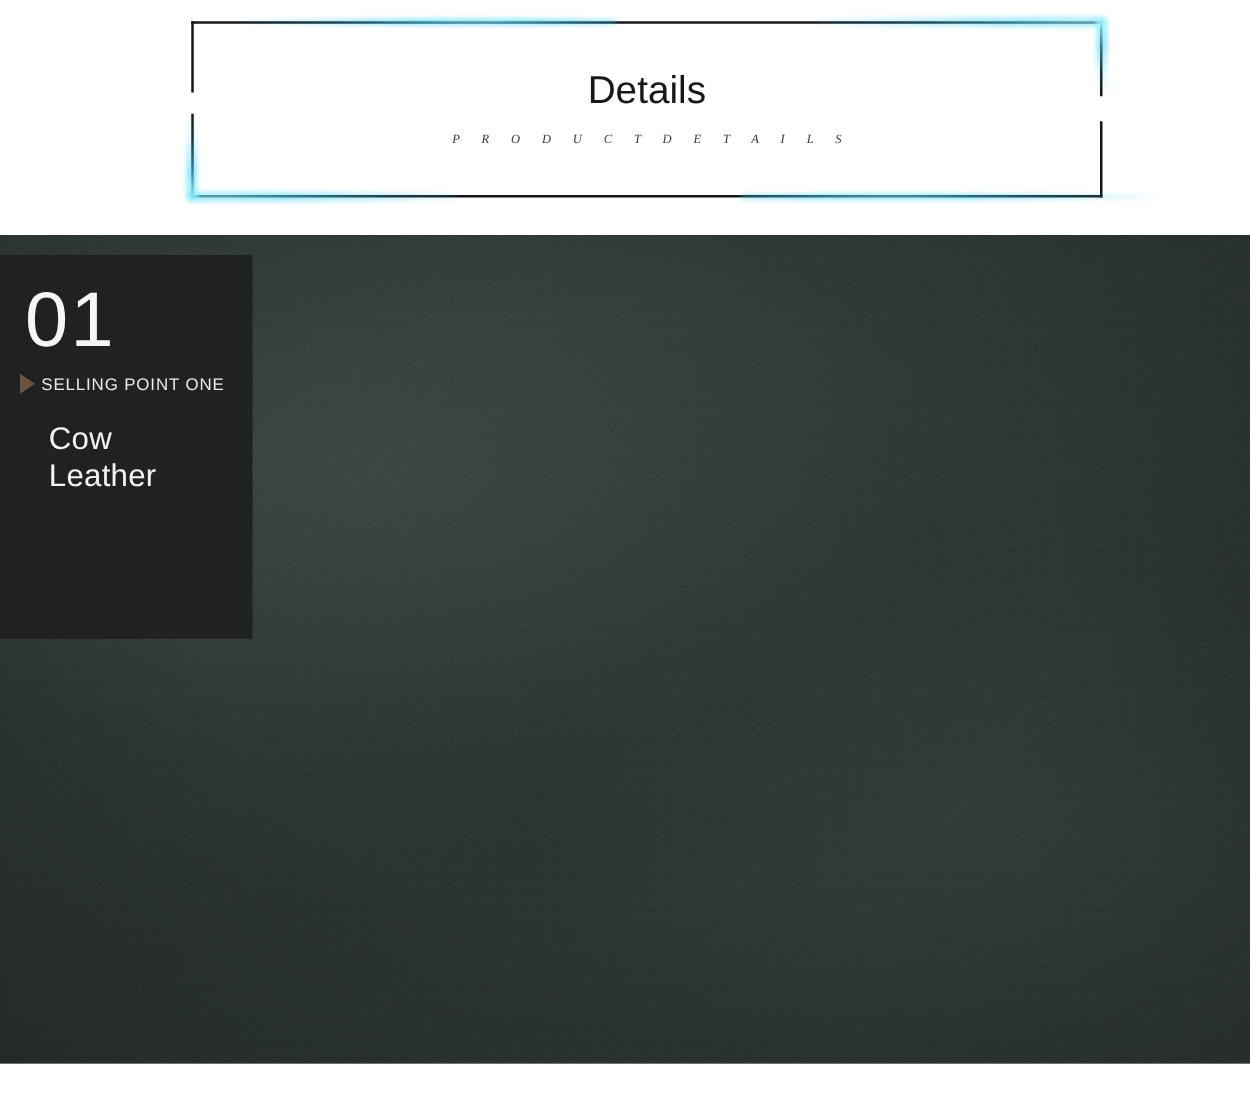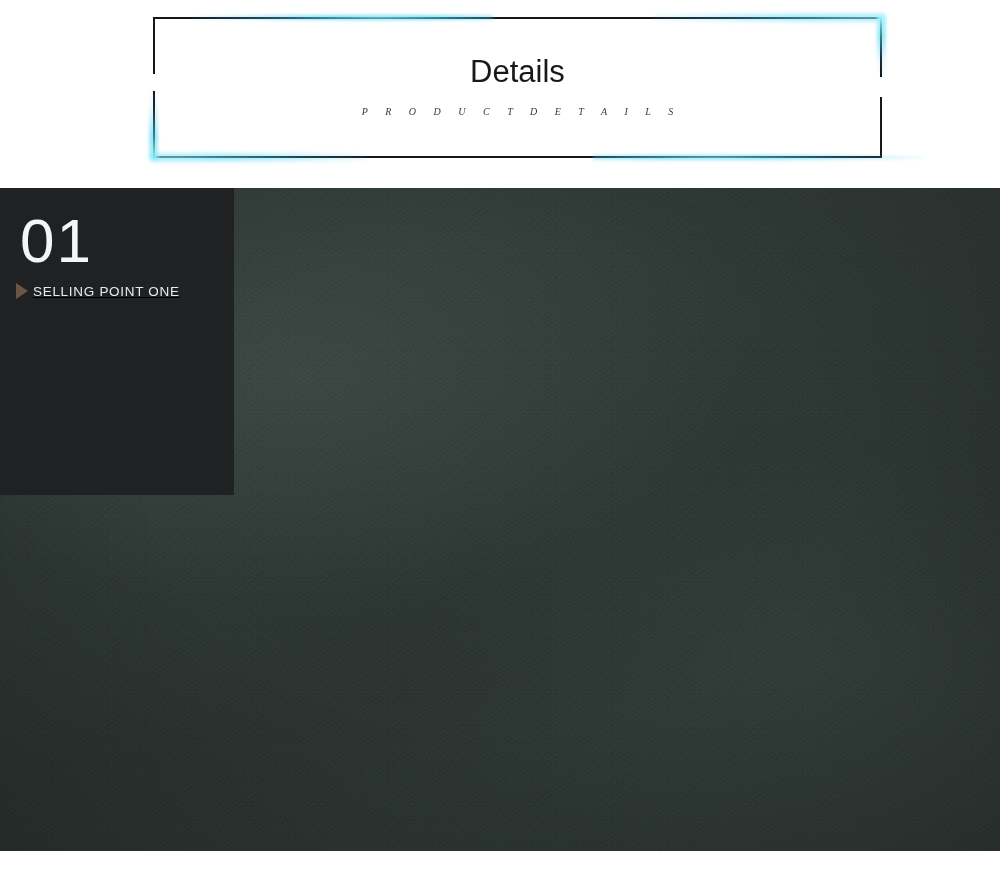--- a/index.html
+++ b/index.html
@@ -199,42 +199,41 @@
     position: absolute;
     inset: 0;
     background: radial-gradient(ellipse 85% 90% at 50% 45%,
         rgba(0,0,0,0) 40%, rgba(0,0,0,0.16) 78%, rgba(0,0,0,0.30) 100%);
   }
 
   
   .point-panel {
     position: absolute;
     left: 0;
-    top: 188px;
-    width: 234px;
+    top: 204px;
+    width: 202px;
     height: 307px;
     background: rgba(31,32,34,0.955);
     box-sizing: border-box;
     padding: 24px 0 0 20px;
   }
   .point-number {
     font-family: "Liberation Sans", sans-serif;
     font-size: 62px;
     font-weight: 300;
     color: #f4f5f6;
     letter-spacing: 2px;
     line-height: 0.92;
     margin: 0;
   }
   .point-tag-row {
     display: flex;
     align-items: center;
     margin-top: 14px;
     margin-left: -4px;
-    text-decoration: underline;
   }
   .tag-triangle {
     width: 0;
     height: 0;
     border-top: 8px solid transparent;
     border-bottom: 8px solid transparent;
     border-left: 12px solid #6a5545;
     margin-right: 5px;
     flex: 0 0 auto;
   }
@@ -306,17 +305,19 @@
 <div class="point-panel">
 
   <div class="point-number">01</div>
 
   <div class="point-tag-row">
     <span class="tag-triangle"></span>
     <span class="point-tag-label">SELLING POINT ONE</span>
   </div>
 
   <div class="point-headline">
+    <span class="point-headline-line">Cow</span>
+    <span class="point-headline-line">Leather</span>
   </div>
 
 </div>
 
 <div class="footer-white"></div>
 
 </body></html>

